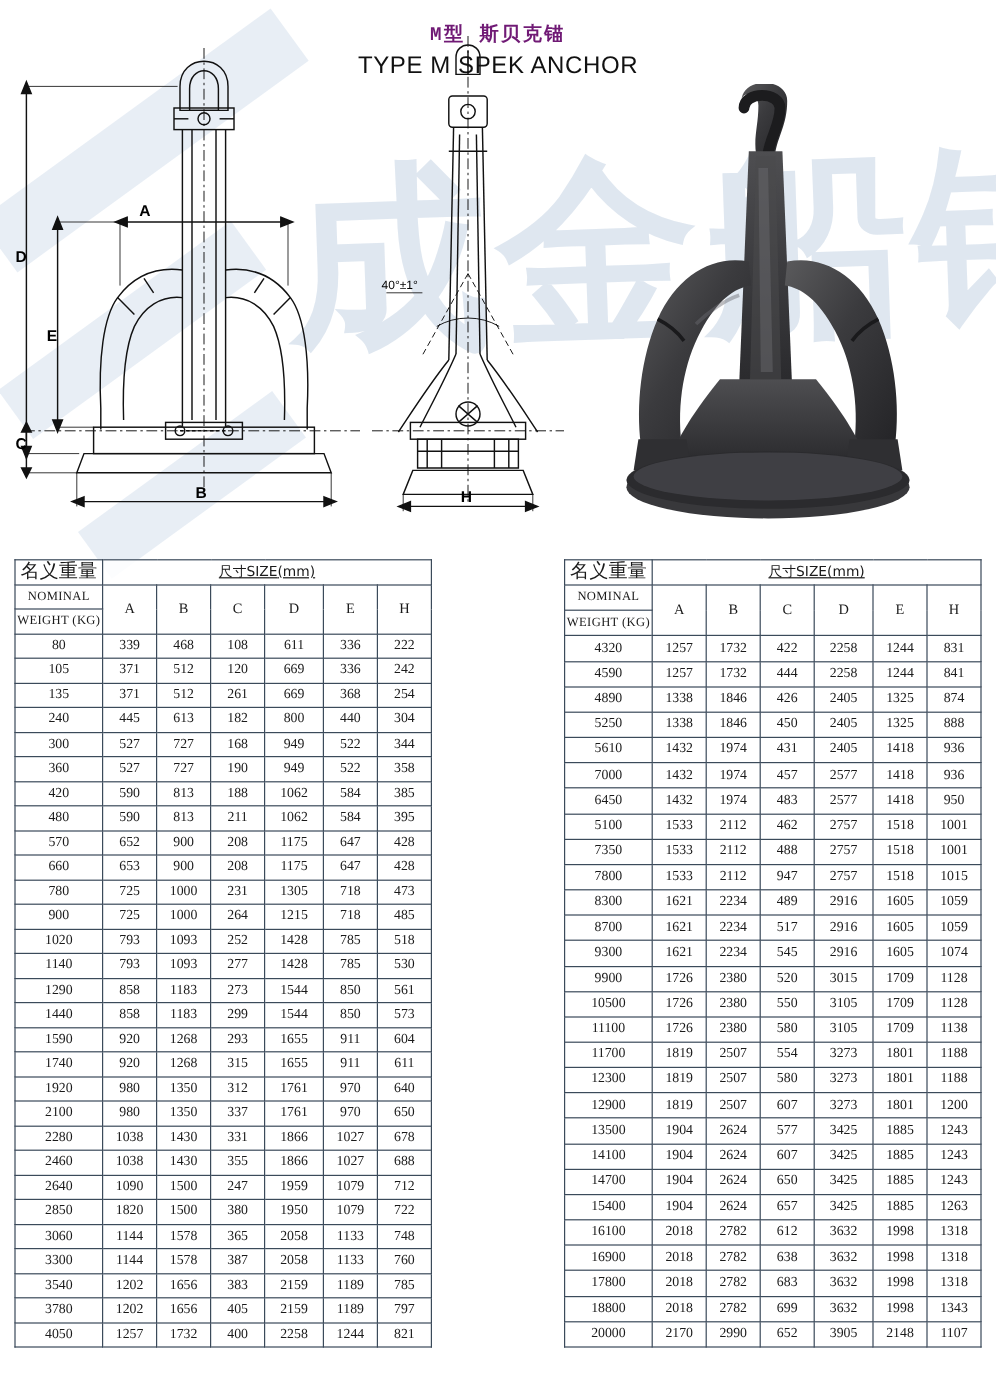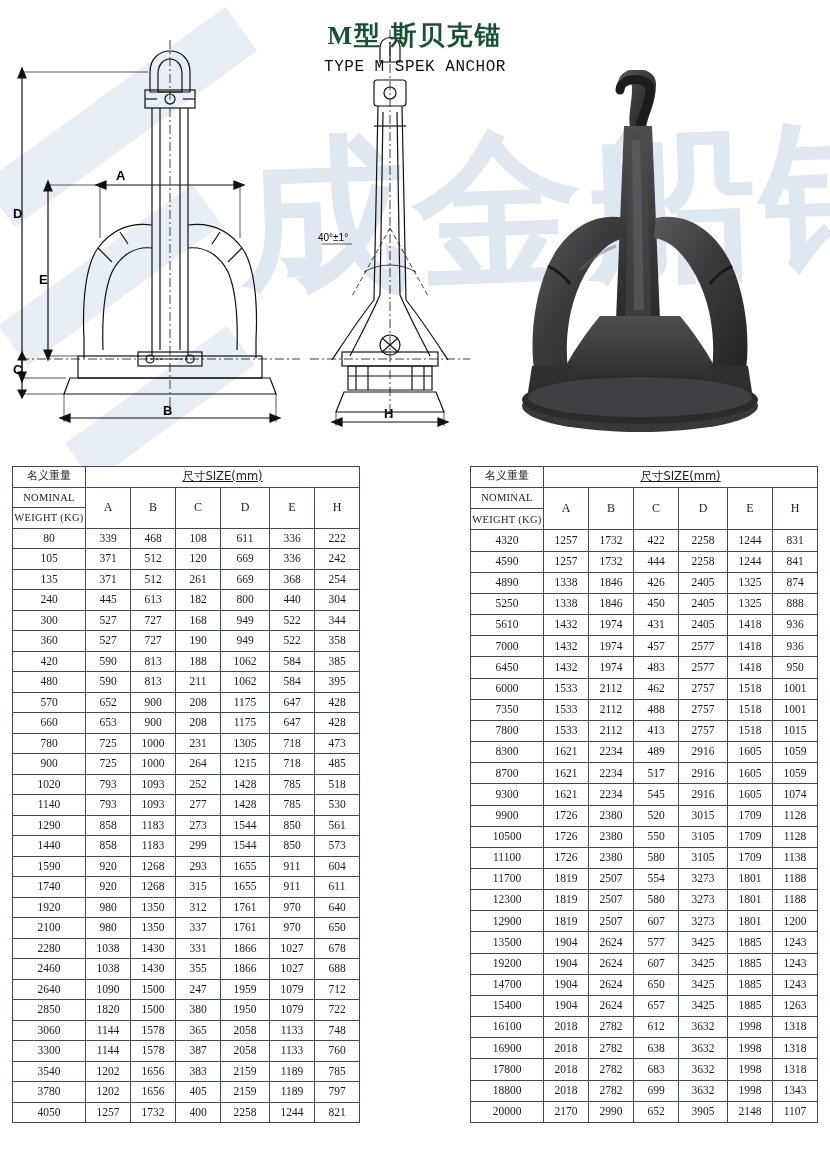--- a/index.html
+++ b/index.html
@@ -35,27 +35,27 @@
   .wm-bar1{left:-30px;top:90px;width:300px;height:54px;transform:rotate(-36deg);}
   .wm-bar2{left:-10px;top:250px;width:240px;height:50px;transform:rotate(-36deg);}
   .wm-bar3{left:60px;top:380px;width:200px;height:48px;transform:rotate(-36deg);}
 
   
   .title-block{
     position:absolute;top:18px;left:0;width:830px;
     text-align:center;z-index:3;
   }
   .title-cn{
-    font-family:Liberation Serif, serif;
-    font-size:26px;font-weight:700;letter-spacing:2px;color:#14532d;
+    font-family:Liberation Mono, monospace;
+    font-size:16px;font-weight:700;letter-spacing:2px;color:#701a75;
   }
   .title-en{
     margin-top:5px;
-    font-family:Liberation Mono, monospace;
-    font-size:16px;letter-spacing:0.5px;color:#111;
+    font-family:Liberation Sans, sans-serif;
+    font-size:20px;letter-spacing:0.5px;color:#111;
   }
 
   
   .drawing{
     position:absolute;top:0;left:0;width:830px;height:460px;z-index:2;
   }
   .drawing svg{display:block;}
 
   .photo{
     position:absolute;top:70px;left:520px;width:270px;height:390px;z-index:2;
@@ -78,21 +78,21 @@
     text-align:center;
     padding:0;
     height:19.5px;
     line-height:19.5px;
     font-weight:normal;
     white-space:nowrap;
   }
   table.spec td.w{width:72px;}
   table.spec td.c{width:44px;}
   table.spec td.c-wide{width:48px;}
-  .hdr-cn{font-family:Liberation Mono, monospace;font-size:11px;}
+  .hdr-cn{font-family:Liberation Sans, sans-serif;font-size:16px;}
   .hdr-en{font-size:10.5px;letter-spacing:0.3px;}
   .size-hdr{font-family:"DejaVu Sans", sans-serif;font-size:11.5px;text-decoration:underline;}
   .colhdr{font-family:"Liberation Serif", serif;font-size:12px;}
   .hdr-cell{height:19px;line-height:19px;}
   
   .lbl{font-family:"Liberation Sans", sans-serif;font-size:13px;font-weight:700;fill:#000;}
   .lbl-s{font-family:"Liberation Sans", sans-serif;font-size:10px;fill:#000;}
 </style>
 </head>
 <body>
@@ -638,42 +638,42 @@
         <tr>
           <td class="w">6450</td>
           <td class="c">1432</td>
           <td class="c">1974</td>
           <td class="c">483</td>
           <td class="c-wide">2577</td>
           <td class="c">1418</td>
           <td class="c">950</td>
         </tr>
         <tr>
-          <td class="w">6000</td>
+          <td class="w">5100</td>
           <td class="c">1533</td>
           <td class="c">2112</td>
           <td class="c">462</td>
           <td class="c-wide">2757</td>
           <td class="c">1518</td>
           <td class="c">1001</td>
         </tr>
         <tr>
           <td class="w">7350</td>
           <td class="c">1533</td>
           <td class="c">2112</td>
           <td class="c">488</td>
           <td class="c-wide">2757</td>
           <td class="c">1518</td>
           <td class="c">1001</td>
         </tr>
         <tr>
           <td class="w">7800</td>
           <td class="c">1533</td>
           <td class="c">2112</td>
-          <td class="c">413</td>
+          <td class="c">947</td>
           <td class="c-wide">2757</td>
           <td class="c">1518</td>
           <td class="c">1015</td>
         </tr>
         <tr>
           <td class="w">8300</td>
           <td class="c">1621</td>
           <td class="c">2234</td>
           <td class="c">489</td>
           <td class="c-wide">2916</td>
@@ -755,21 +755,21 @@
         <tr>
           <td class="w">13500</td>
           <td class="c">1904</td>
           <td class="c">2624</td>
           <td class="c">577</td>
           <td class="c-wide">3425</td>
           <td class="c">1885</td>
           <td class="c">1243</td>
         </tr>
         <tr>
-          <td class="w">19200</td>
+          <td class="w">14100</td>
           <td class="c">1904</td>
           <td class="c">2624</td>
           <td class="c">607</td>
           <td class="c-wide">3425</td>
           <td class="c">1885</td>
           <td class="c">1243</td>
         </tr>
         <tr>
           <td class="w">14700</td>
           <td class="c">1904</td>

